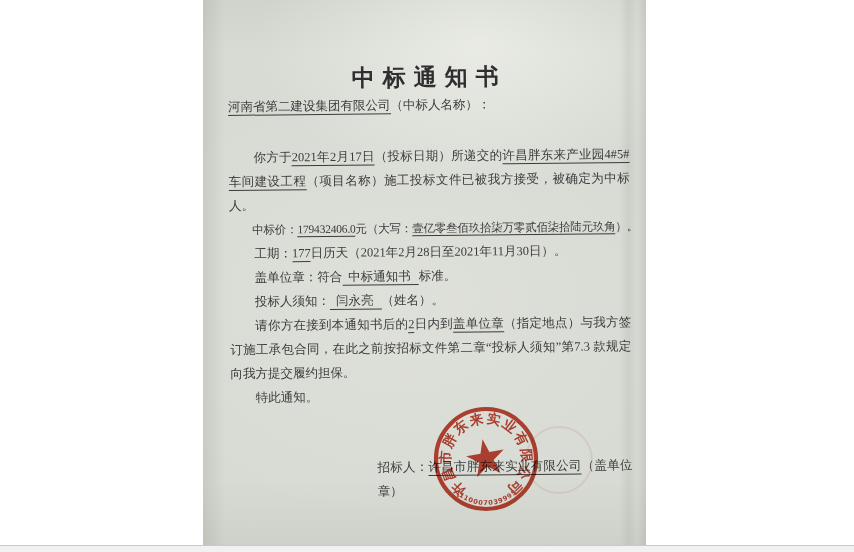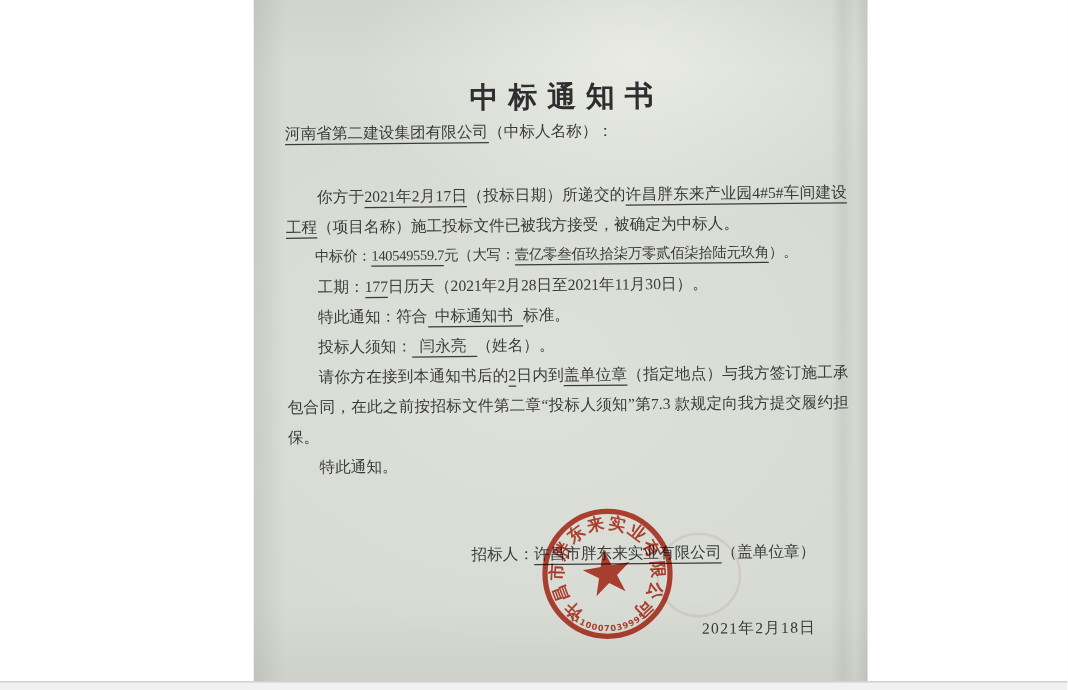--- a/index.html
+++ b/index.html
@@ -25,21 +25,20 @@
     width: 443px;
     height: 545px;
     background-color: #d8dbd3;
     background-image:
       linear-gradient(90deg, rgba(90,95,88,0.00) 94%, rgba(90,95,88,0.10) 96%, rgba(90,95,88,0.02) 98%, rgba(90,95,88,0.14) 100%),
       linear-gradient(90deg, rgba(100,105,98,0.14) 0%, rgba(100,105,98,0.00) 5%),
       radial-gradient(ellipse 340px 220px at 62% 8%, rgba(247,249,243,0.55), rgba(247,249,243,0) 65%),
       radial-gradient(ellipse 420px 320px at 45% 55%, rgba(240,242,236,0.25), rgba(240,242,236,0) 70%),
       linear-gradient(180deg, rgba(120,125,115,0.08), rgba(120,125,115,0) 10%, rgba(120,125,115,0) 88%, rgba(120,125,115,0.10) 100%);
     overflow: hidden;
-    padding-left: 48px;
   }
   .content {
     position: absolute;
     left: 0; top: 0; right: 0;
     transform: rotate(-0.55deg);
     transform-origin: 50% 0;
     color: #3b3b3c;
   }
   .doc-title {
     margin-top: 62px;
@@ -133,25 +132,25 @@
     <div class="content">
 
       <div class="doc-title">中标通知书</div>
 
       <div class="body-text">
 
         <p class="para recipient"><span class="u">河南省第二建设集团有限公司</span><span>（中标人名称）：</span></p>
 
         <p class="para indent first"><span>你方于</span><span class="u">2021年2月17日</span><span>（投标日期）所递交的</span><span class="u">许昌胖东来产业园4#5#车间建设工程</span><span>（项目名称）施工投标文件已被我方接受，被确定为中标人。</span></p>
 
-        <p class="para indent price-line"><span>中标价：</span><span class="u">140549559.7</span><span>元（大写：</span><span class="u">壹亿零叁佰玖拾柒万零贰佰柒拾陆元玖角</span><span>）。</span></p>
+        <p class="para indent price-line"><span>中标价：</span><span class="u">179432406.0</span><span>元（大写：</span><span class="u">壹亿零叁佰玖拾柒万零贰佰柒拾陆元玖角</span><span>）。</span></p>
 
         <p class="para indent"><span>工期：</span><span class="u">177</span><span>日历天（2021年2月28日至2021年11月30日）。</span></p>
 
-        <p class="para indent"><span>特此通知：符合</span><span class="u u-pad">中标通知书</span><span>标准。</span></p>
+        <p class="para indent"><span>盖单位章：符合</span><span class="u u-pad">中标通知书</span><span>标准。</span></p>
 
         <p class="para indent"><span>投标人须知：</span><span class="u u-pad">闫永亮</span><span>（姓名）。</span></p>
 
         <p class="para indent"><span>请你方在接到本通知书后的</span><span class="u">2</span><span>日内到</span><span class="u">盖单位章</span><span>（指定地点）与我方签订施工承包合同，在此之前按招标文件第二章“投标人须知”第7.3 款规定向我方提交履约担保。</span></p>
 
         <p class="para indent">特此通知。</p>
 
         <p class="para signature"><span>招标人：</span><span class="u">许昌市胖东来实业有限公司</span><span>（盖单位章）</span></p>
 
         <p class="para doc-date">2021年2月18日</p>

